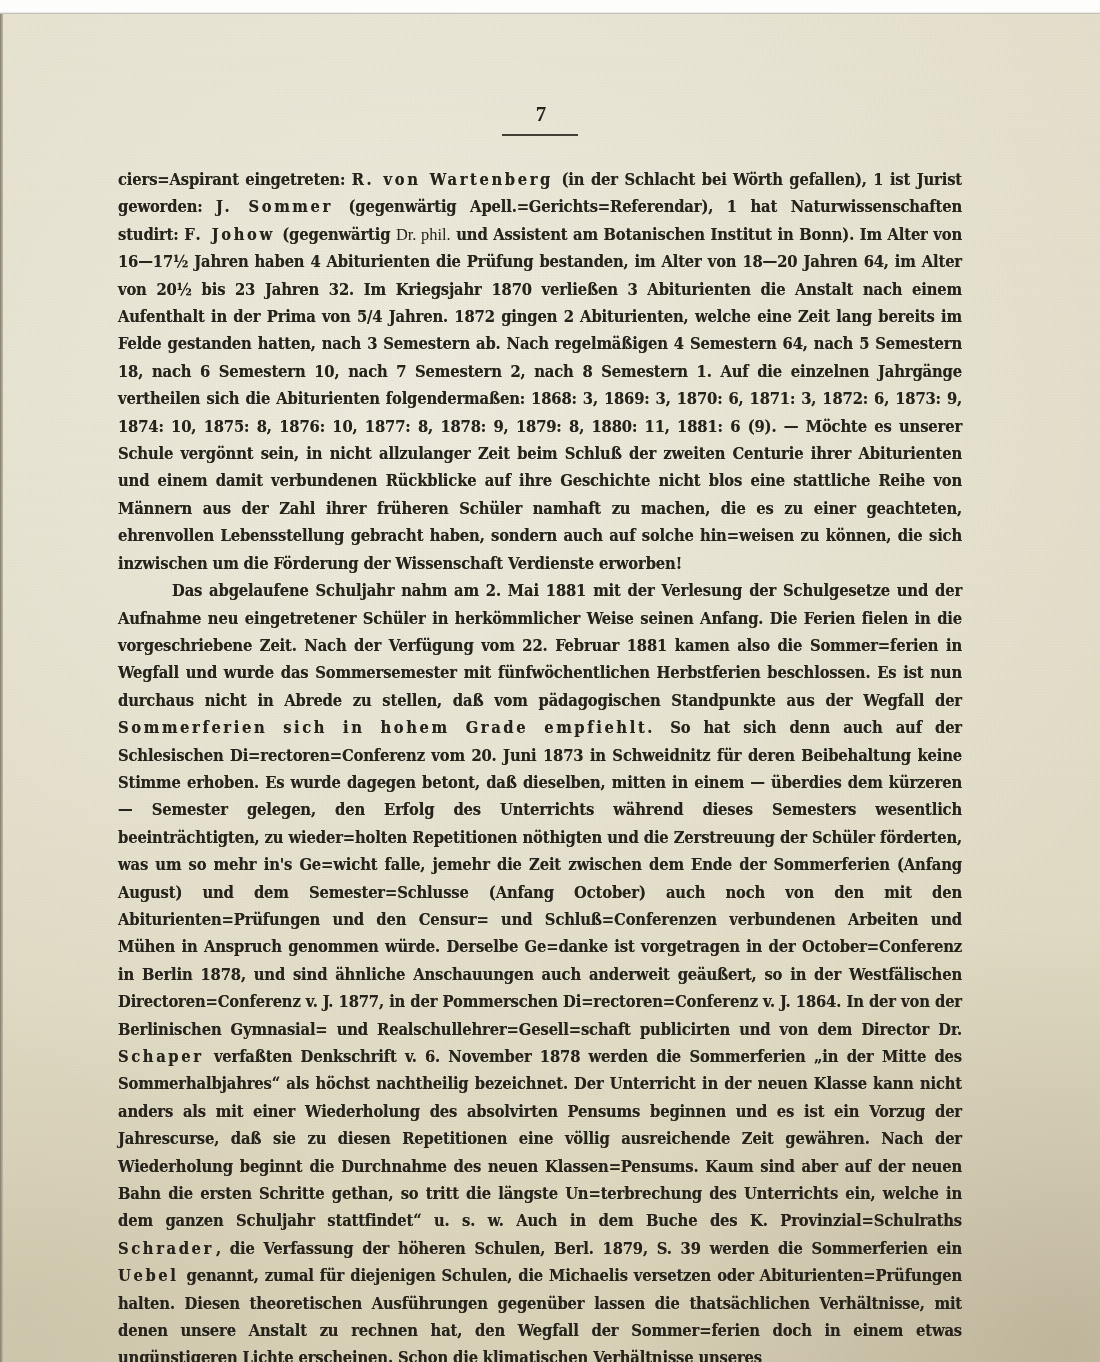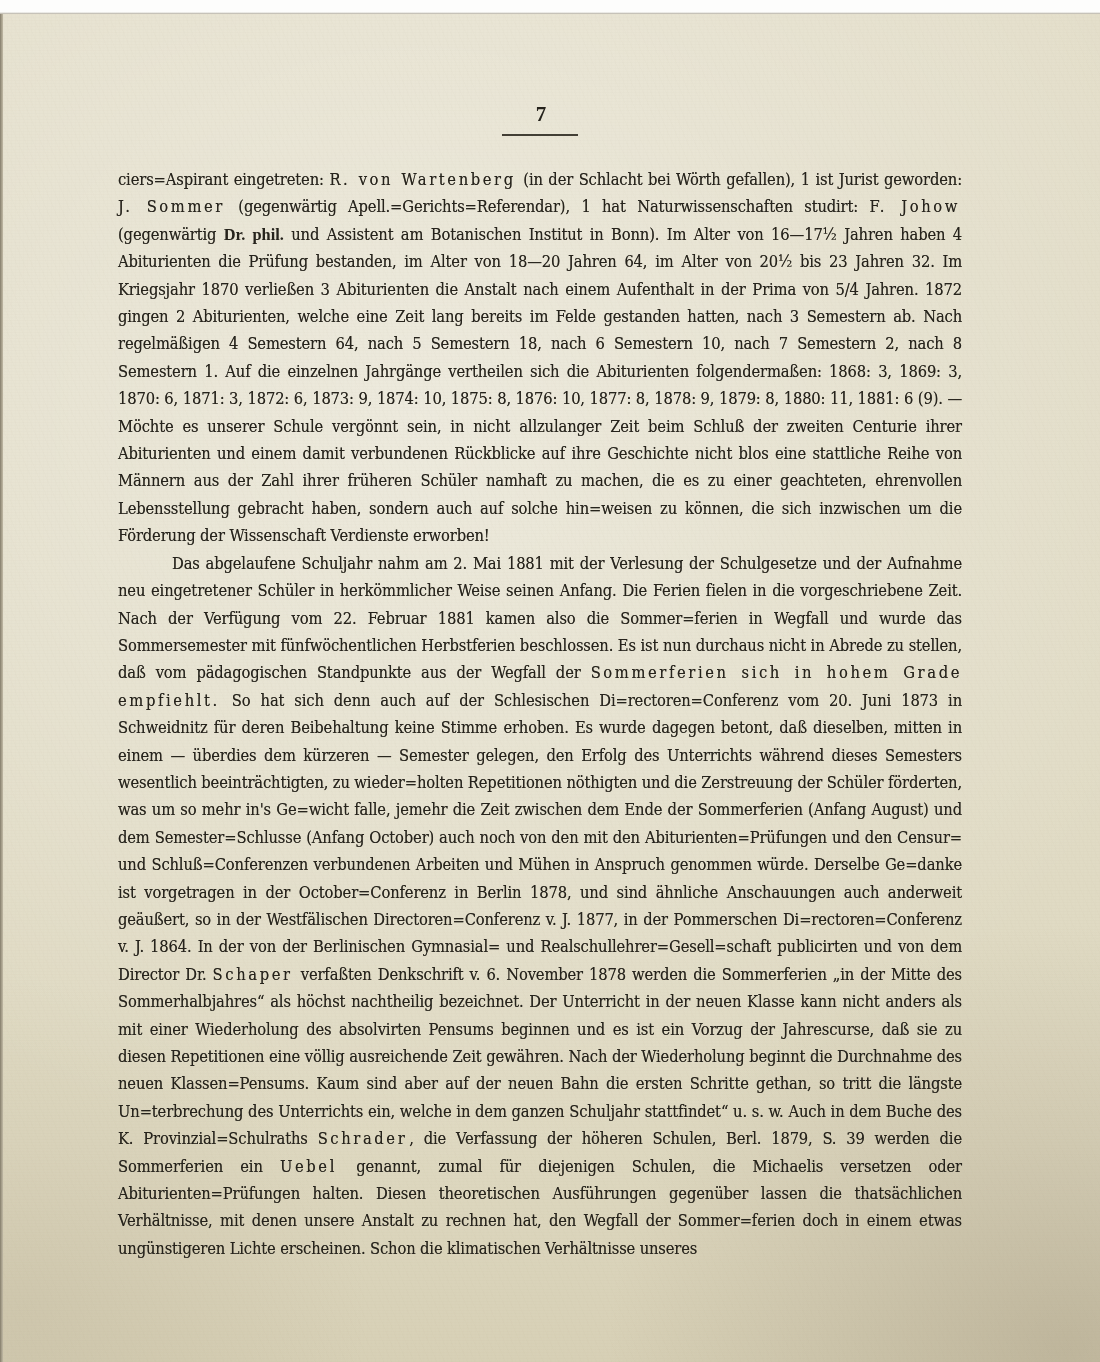--- a/index.html
+++ b/index.html
@@ -120,30 +120,30 @@
   .para + .para {
     margin-top: 0;
   }
   .para.indent {
     text-indent: 54px;
   }
 
   
   .fraktur {
     font-family: "DejaVu Serif", "Liberation Serif", serif;
-    font-weight: 400;
+    font-weight: 700;
     font-stretch: condensed;
     letter-spacing: -0.15px;
     text-shadow: 0 0 0.55px rgba(40,36,28,0.55);
   }
 
   
   .antiqua {
     font-family: "Liberation Serif", "DejaVu Serif", serif;
-    font-weight: 700;
+    font-weight: 400;
     letter-spacing: 0;
     text-shadow: none;
   }
 
   
   .sperr {
     letter-spacing: 2.6px;
     margin-right: 2px;
   }
 </style>

